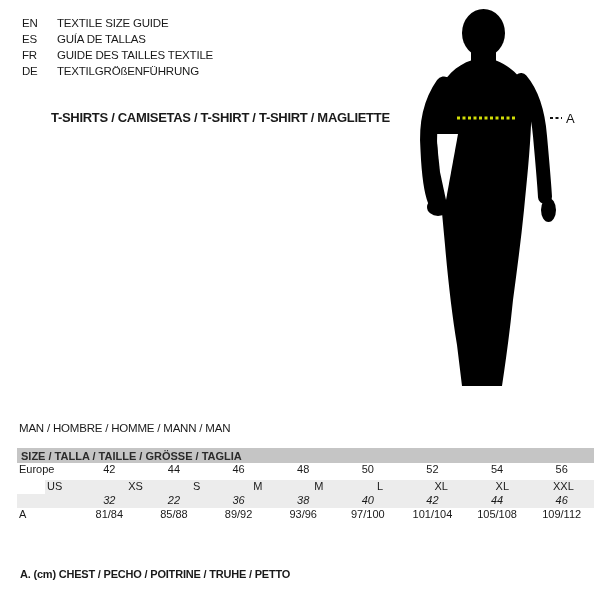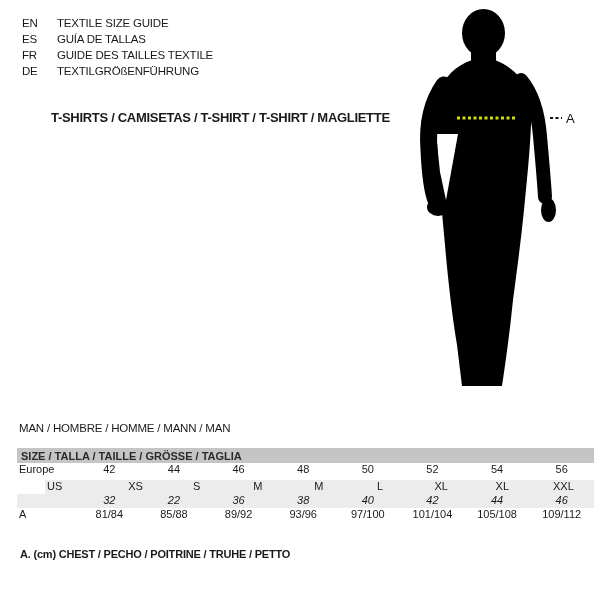--- a/index.html
+++ b/index.html
@@ -21,21 +21,21 @@
   .size-table{position:absolute;left:17px;top:448px;width:577px;font-size:11px;}
   .t-header{height:15px;display:flex;align-items:center;padding-left:4px;box-sizing:border-box;color:#2b2b2b;font-weight:bold;}
   .t-row{display:flex;}
   .t-label{flex:0 0 60px;padding-left:2px;box-sizing:border-box;}
   .t-cell{flex:1;text-align:center;}
   .r-europe{height:17px;}
   .r-us{height:14px;margin-left:28px;}
   .r-num{height:14px;font-style:italic;}
   .r-a{height:19px;}
   
-  .footnote{position:absolute;left:20px;top:548px;font-size:11px;font-weight:bold;letter-spacing:-0.2px;}
+  .footnote{position:absolute;left:20px;top:568px;font-size:11px;font-weight:bold;letter-spacing:-0.2px;}
 </style>
 </head>
 <body>
 
 <div class="canvas">
 
   <div class="lang-list">
     <div class="lang-row">
       <span class="lang-code">EN</span>
       <span class="lang-label">TEXTILE SIZE GUIDE</span>

